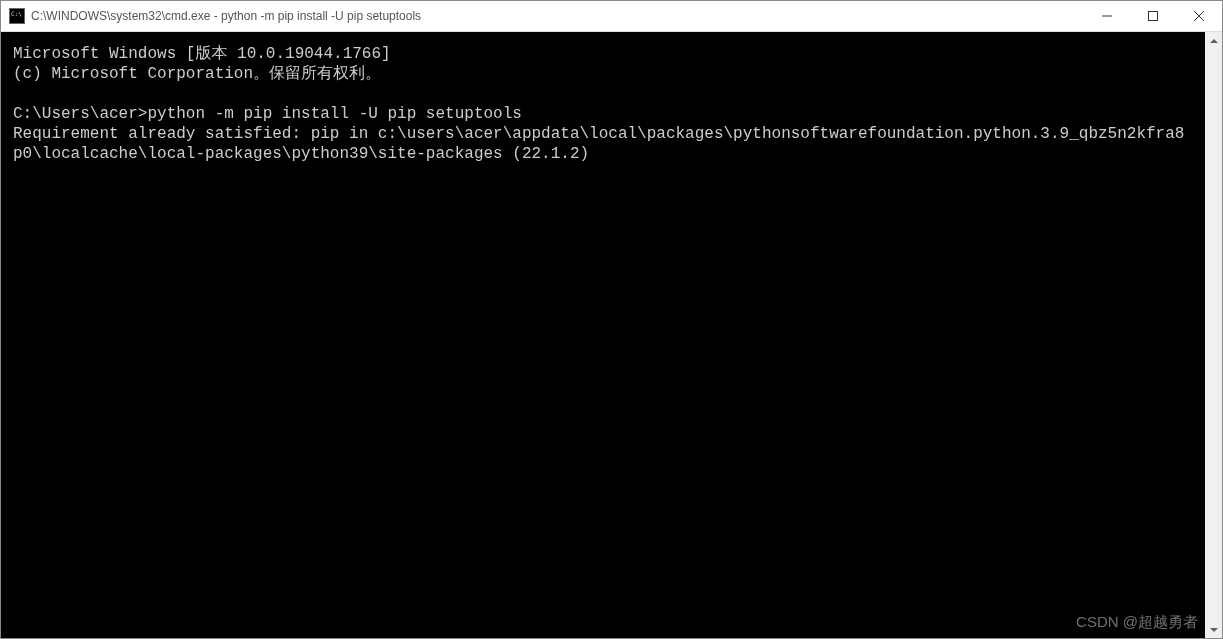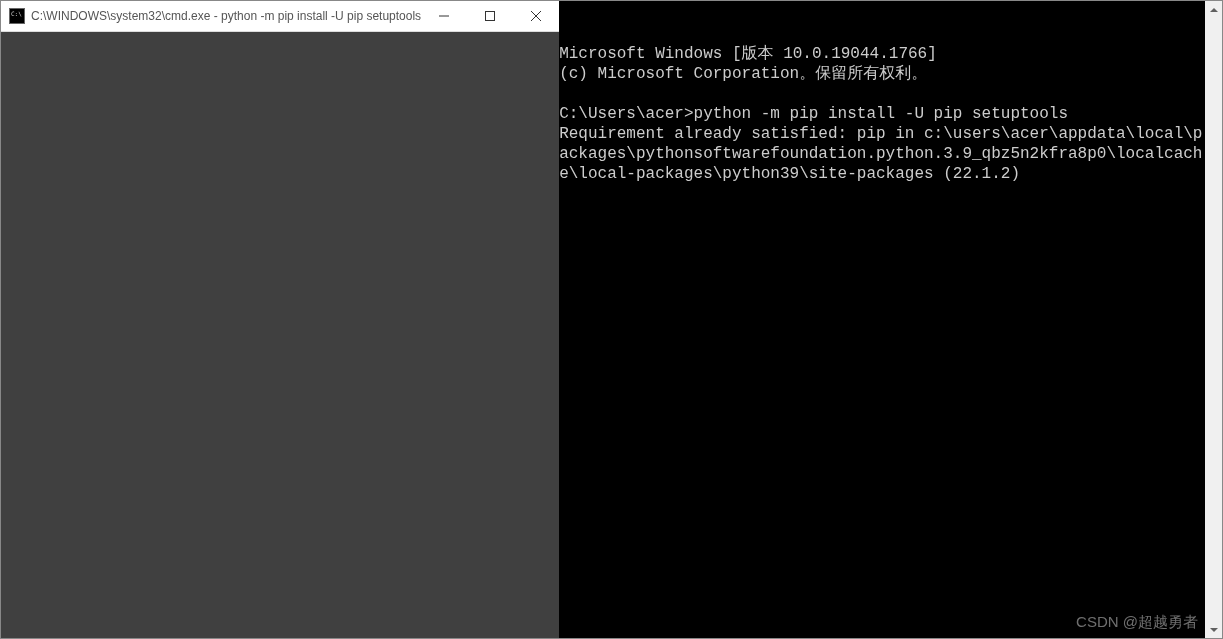--- a/index.html
+++ b/index.html
@@ -12,22 +12,22 @@
       height: 639px;
       font-family: "Segoe UI", Tahoma, sans-serif;
       background: #fff;
       overflow: hidden;
     }
     .window {
       width: 100%;
       height: 100%;
       border: 1px solid #888;
       display: flex;
-      flex-direction: row;
-      background: #404040;
+      flex-direction: column;
+      background: #7f1d1d;
     }
     .titlebar {
       height: 31px;
       background: #fff;
       display: flex;
       align-items: center;
       border-bottom: 1px solid #ddd;
     }
     .titlebar-icon {
       width: 16px;
@@ -80,25 +80,24 @@
       background: #000;
       position: relative;
     }
     .terminal {
       flex: 1;
       background: #000;
       color: #ccc;
       font-family: "NSimSun", "SimSun", "Consolas", "Courier New", monospace;
       font-size: 16px;
       line-height: 20px;
-      padding: 0;
+      padding: 12px;
       white-space: pre-wrap;
       word-break: break-all;
       overflow: hidden;
-      margin-top: 43px;
     }
     .scrollbar {
       width: 17px;
       background: #f0f0f0;
       display: flex;
       flex-direction: column;
     }
     .scroll-btn {
       height: 17px;
       background: #f0f0f0;

